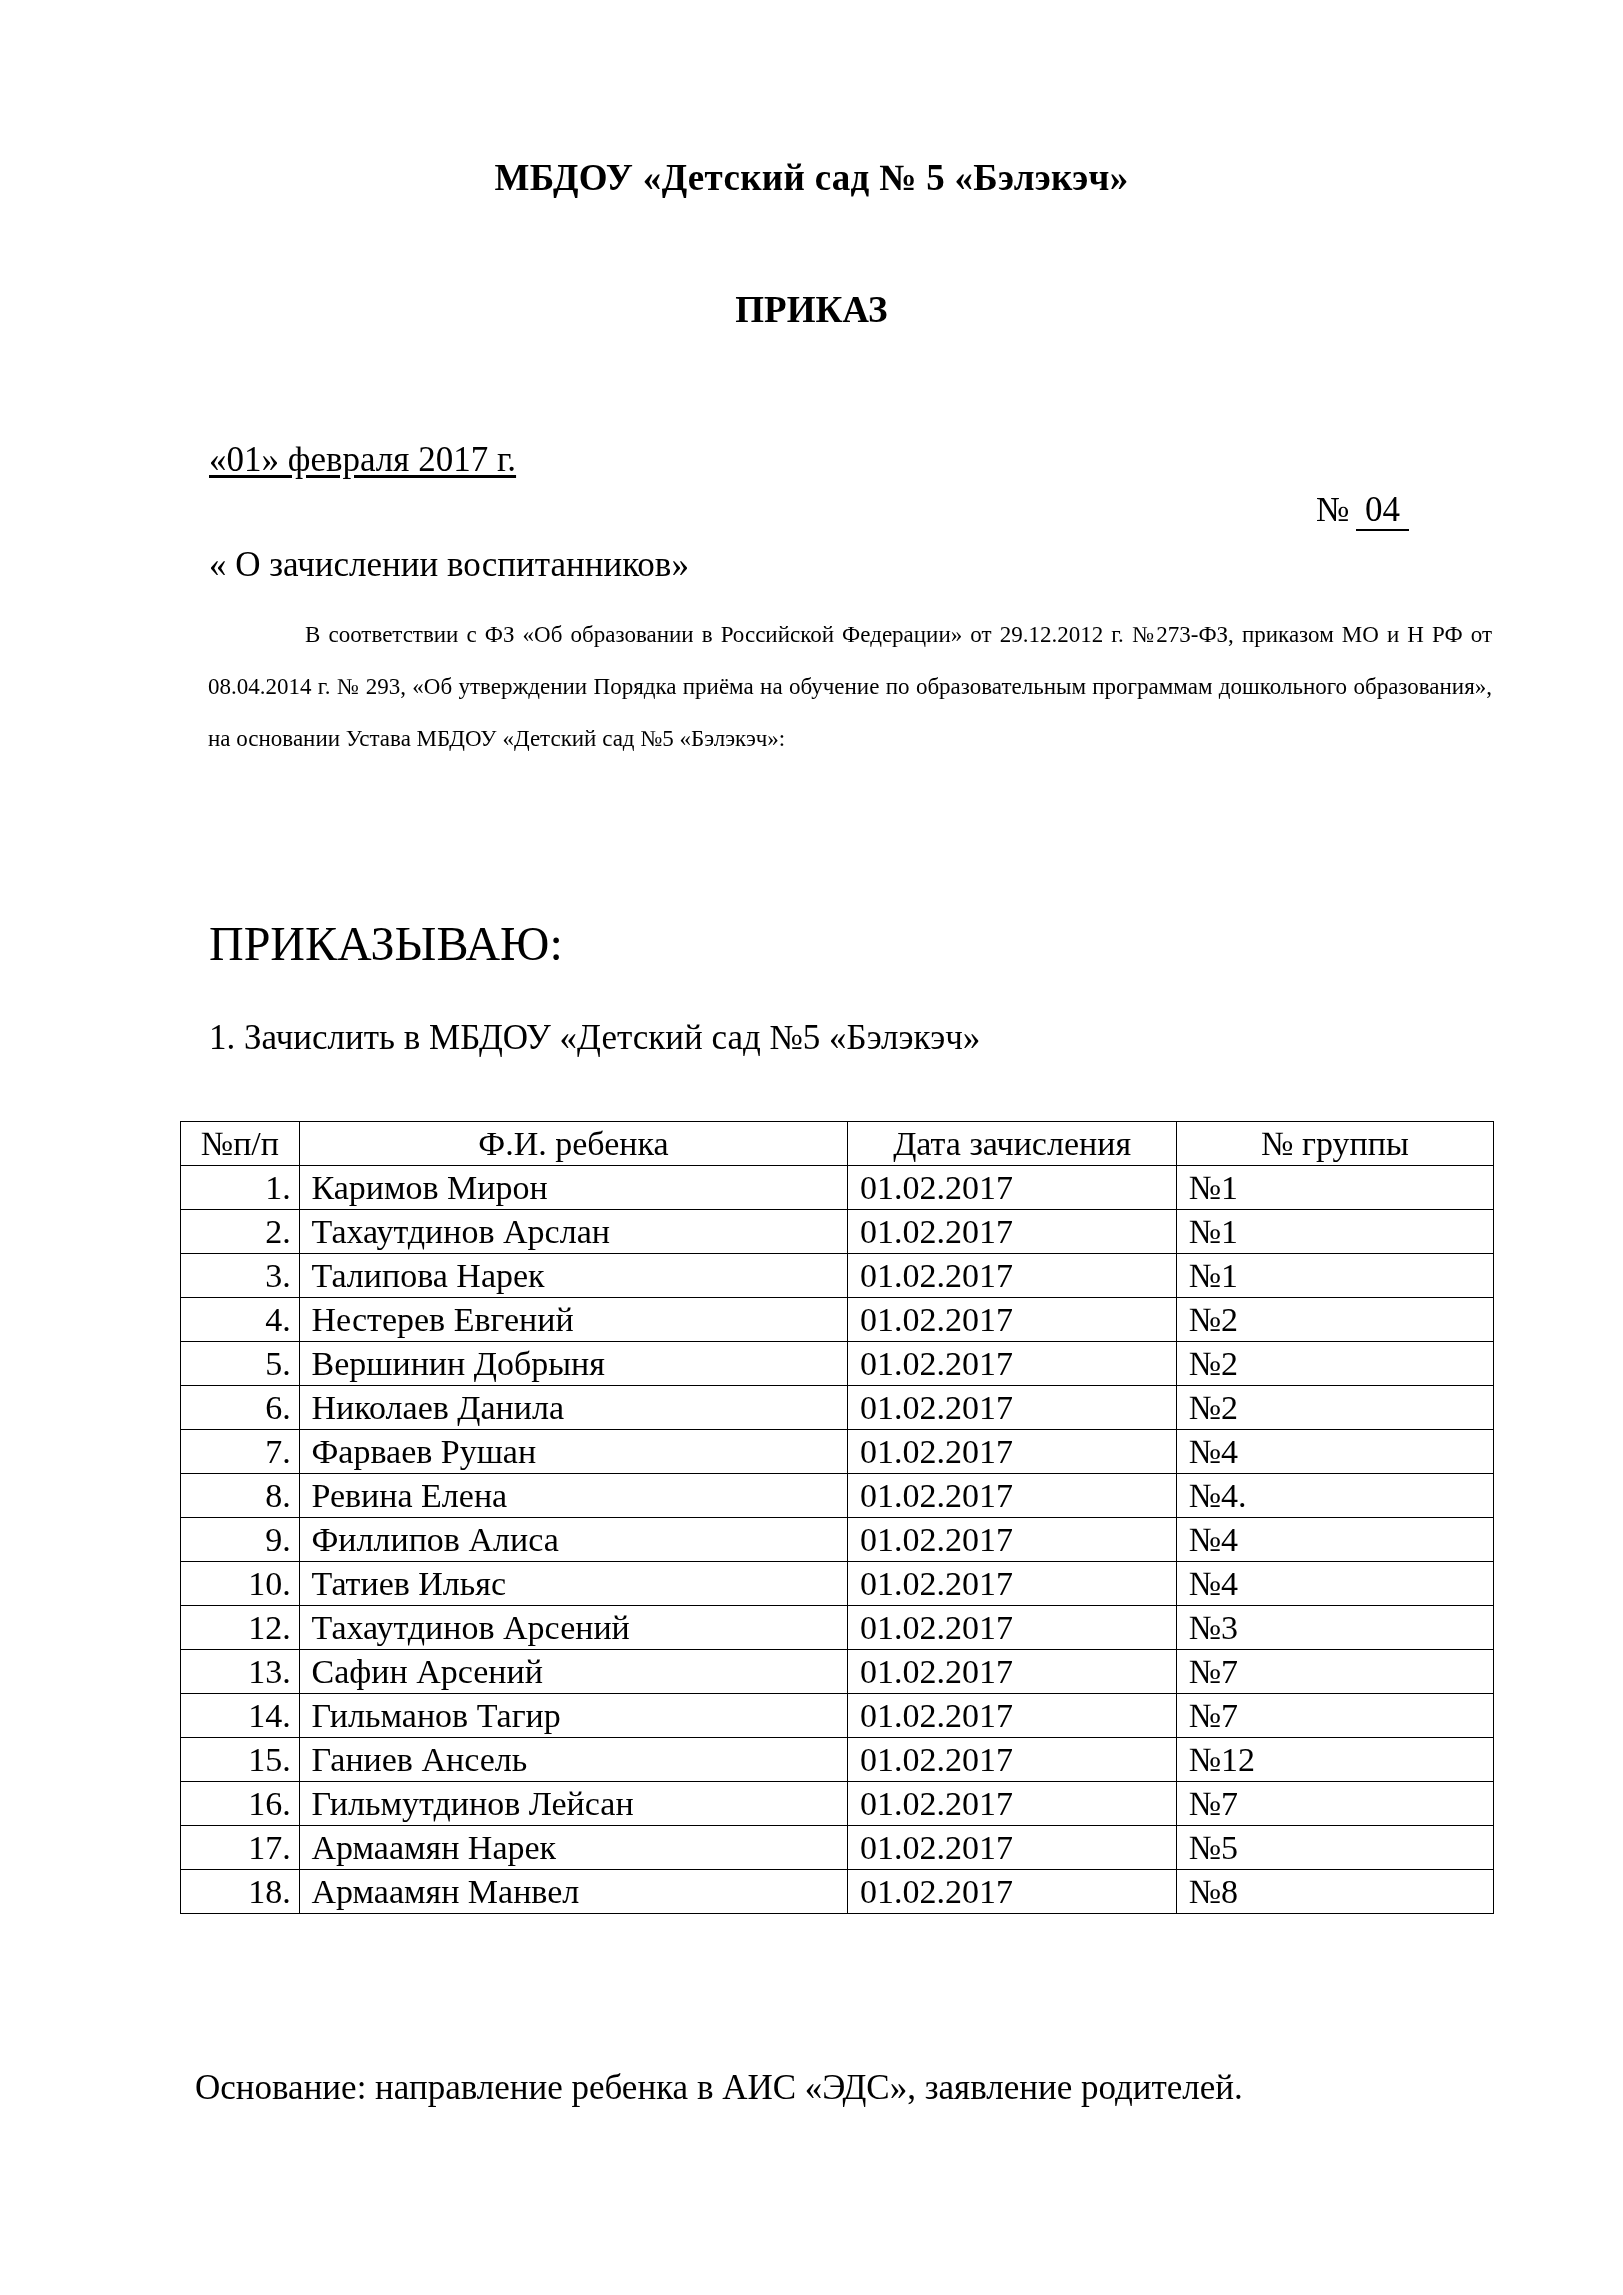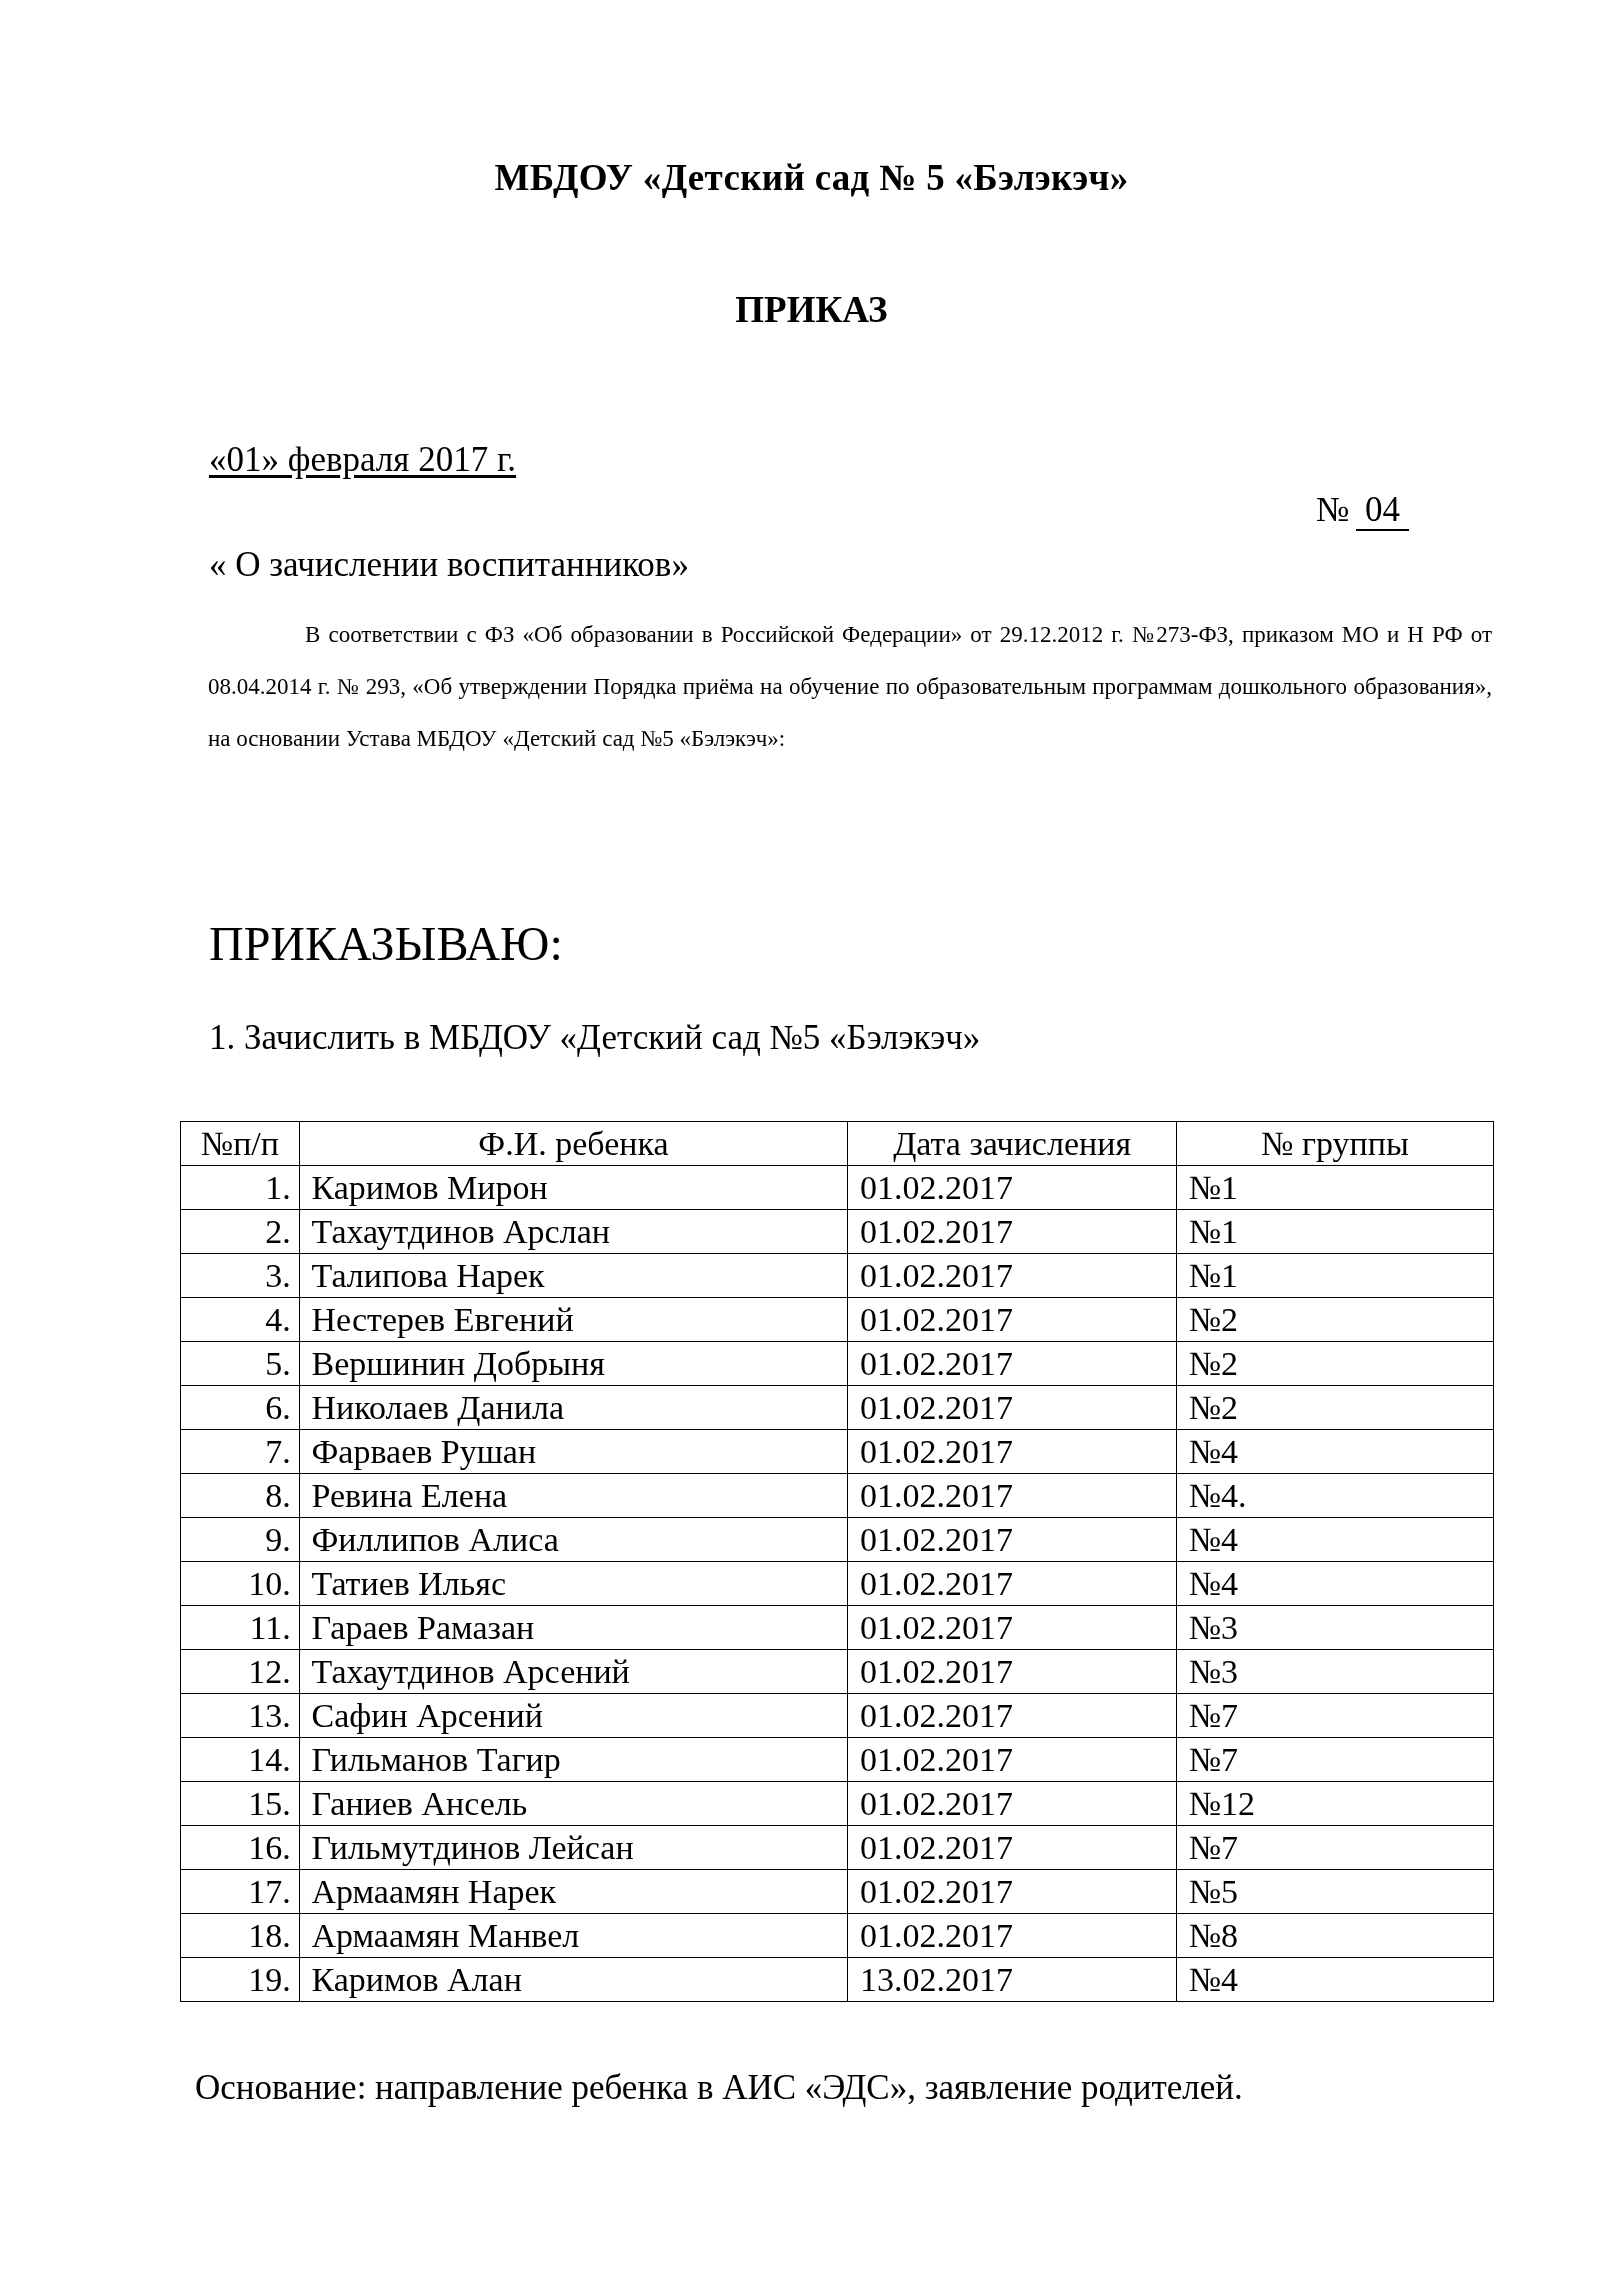--- a/index.html
+++ b/index.html
@@ -131,26 +131,20 @@
         <td class="date">01.02.2017</td>
         <td class="grp">№4</td>
       </tr>
       <tr>
         <td class="n">10.</td>
         <td class="name">Татиев Ильяс</td>
         <td class="date">01.02.2017</td>
         <td class="grp">№4</td>
       </tr>
       <tr>
-        <td class="n">11.</td>
-        <td class="name">Гараев Рамазан</td>
-        <td class="date">01.02.2017</td>
-        <td class="grp">№3</td>
-      </tr>
-      <tr>
         <td class="n">12.</td>
         <td class="name">Тахаутдинов Арсений</td>
         <td class="date">01.02.2017</td>
         <td class="grp">№3</td>
       </tr>
       <tr>
         <td class="n">13.</td>
         <td class="name">Сафин Арсений</td>
         <td class="date">01.02.2017</td>
         <td class="grp">№7</td>
@@ -178,23 +172,17 @@
         <td class="name">Армаамян Нарек</td>
         <td class="date">01.02.2017</td>
         <td class="grp">№5</td>
       </tr>
       <tr>
         <td class="n">18.</td>
         <td class="name">Армаамян Манвел</td>
         <td class="date">01.02.2017</td>
         <td class="grp">№8</td>
       </tr>
-      <tr>
-        <td class="n">19.</td>
-        <td class="name">Каримов Алан</td>
-        <td class="date">13.02.2017</td>
-        <td class="grp">№4</td>
-      </tr>
     </tbody>
 </table>
 
 <div class="abs basis">Основание: направление ребенка в АИС «ЭДС», заявление родителей.</div>
 
 
 </body></html>

